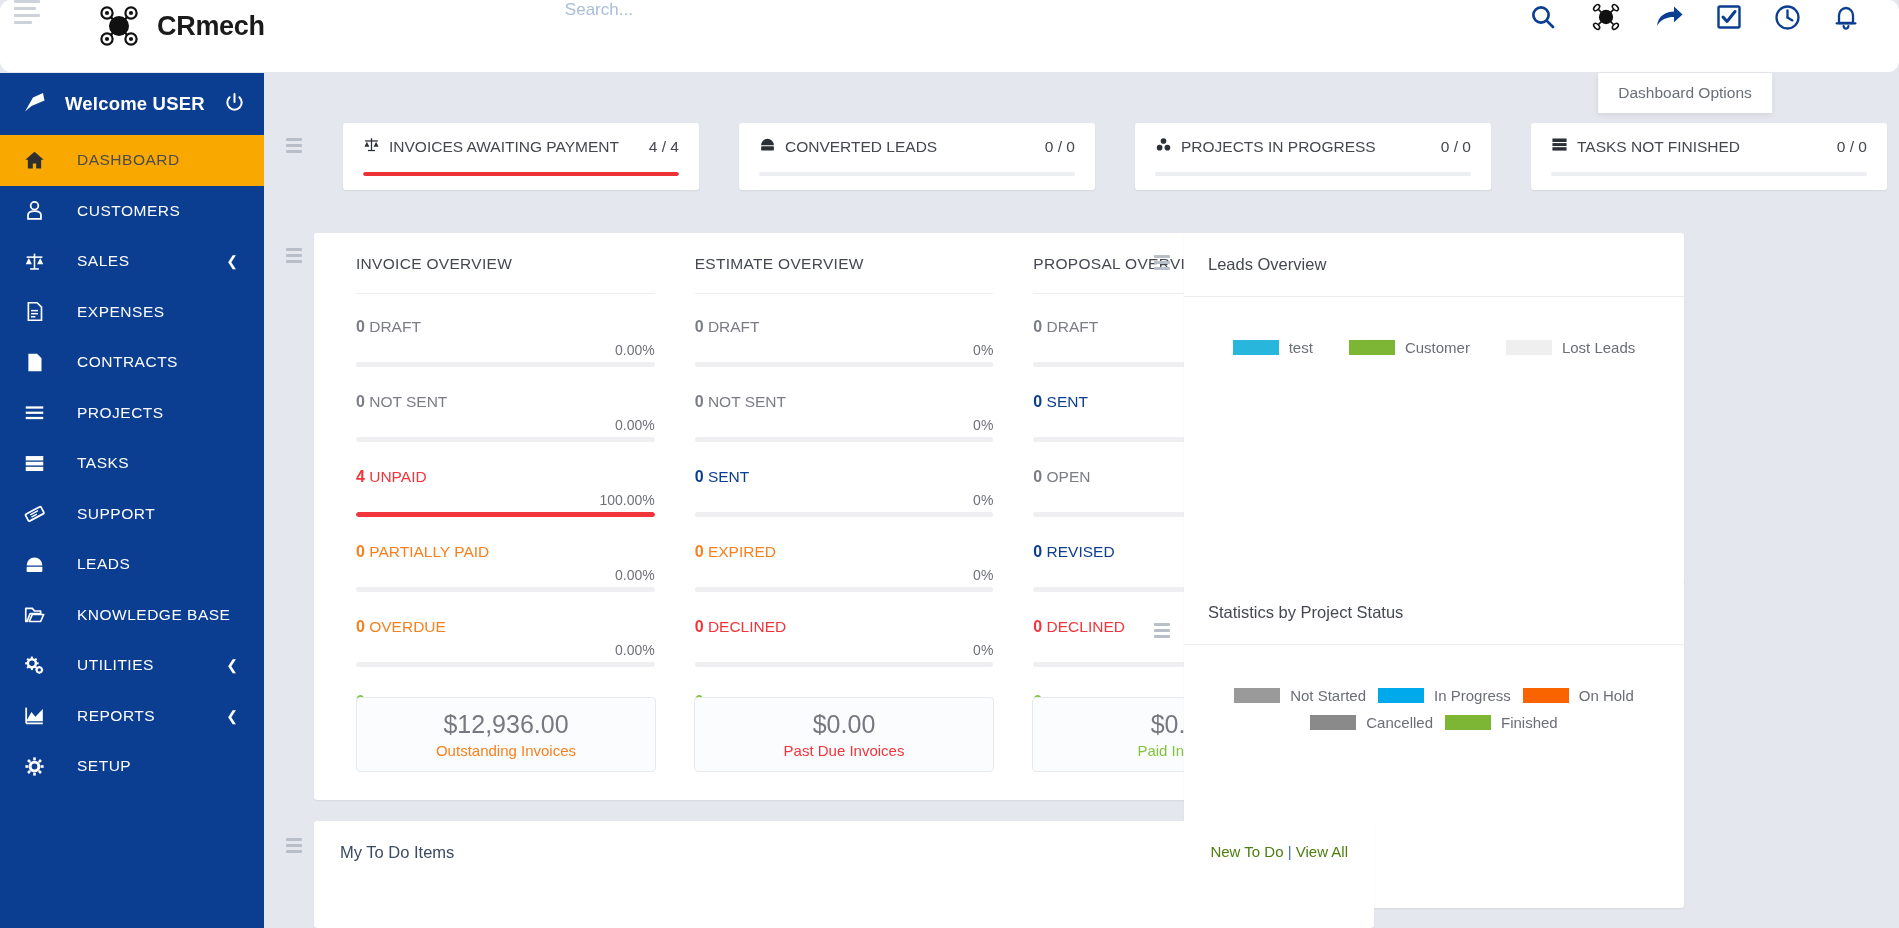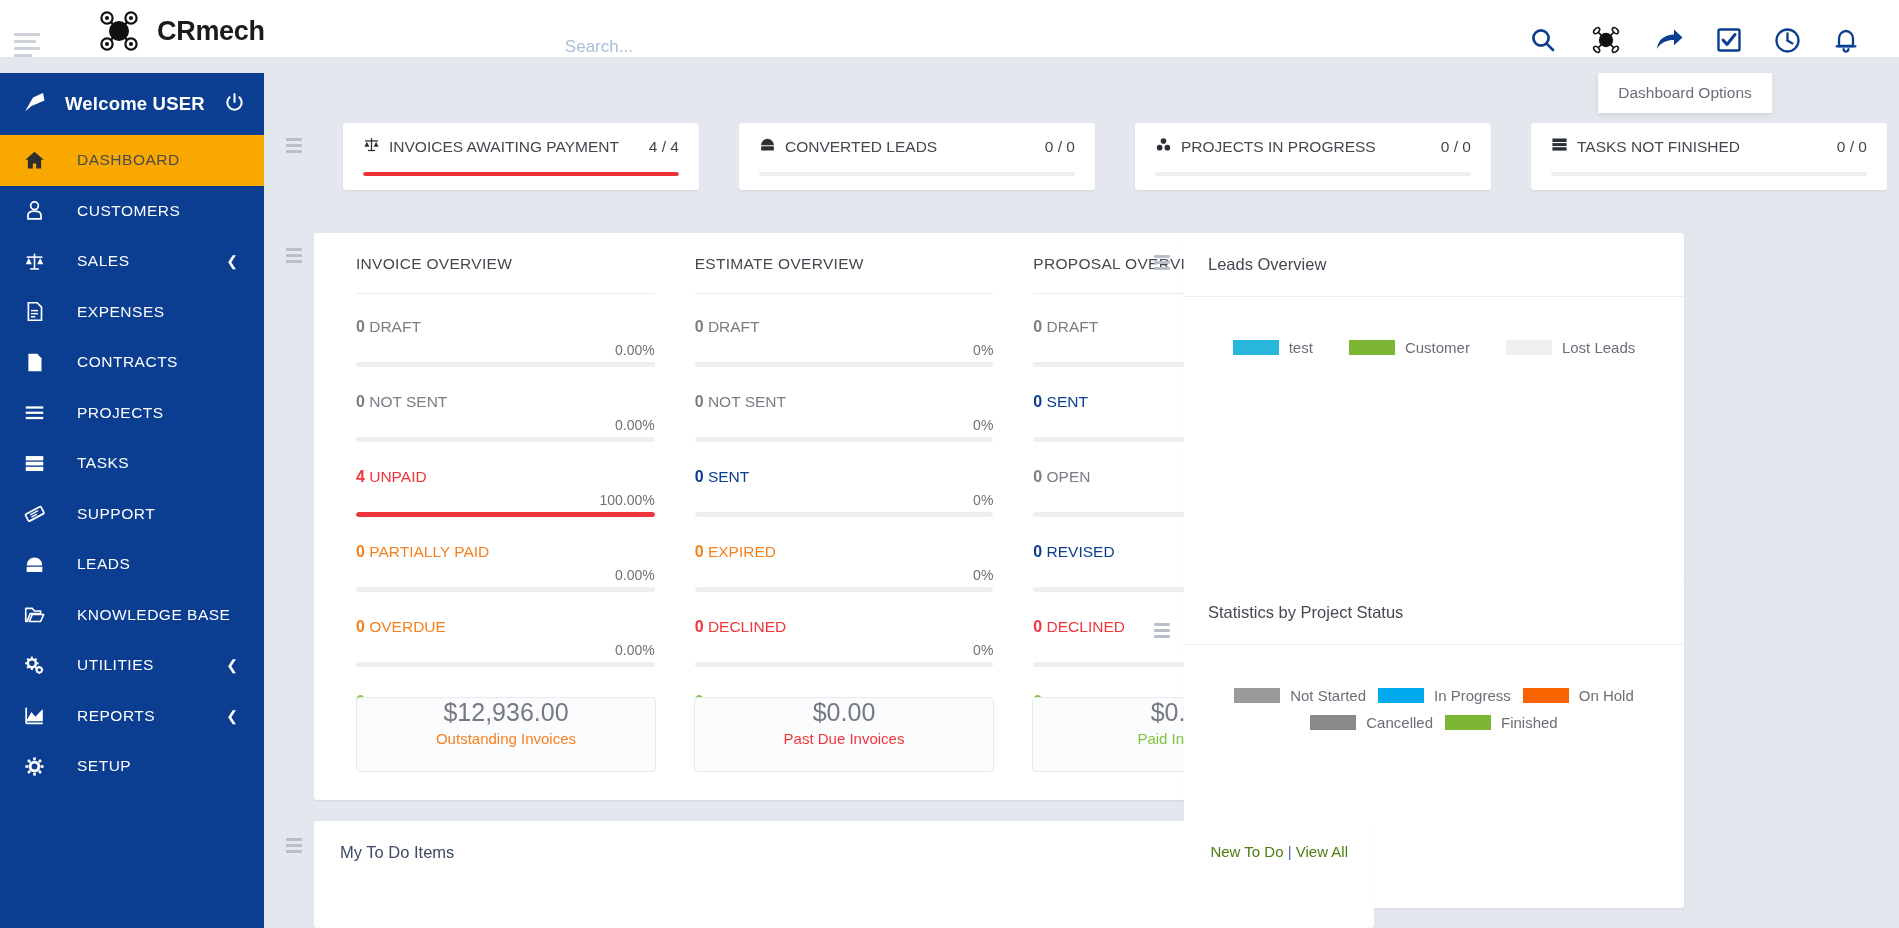--- a/index.html
+++ b/index.html
@@ -7,24 +7,25 @@
   html, body {
     width: 1899px; height: 928px;
     font-family: "Liberation Sans", sans-serif;
     background: #e4e8ee;
     overflow: hidden;
   }
 
   
   .topbar {
     position: absolute; top: 0; left: 0;
-    width: 1899px; height: 57px;
+    width: 1899px; height: 72px;
     background: #ffffff;
-    display: flex; align-items: flex-end;
+    display: flex; align-items: flex-start;
     z-index: 40;
+    border-radius: 11px;
   }
   .hamburger {
     width: 26px; margin-left: 14px;
     display: flex; flex-direction: column; gap: 4px;
     cursor: pointer;
   }
   .hamburger i { display:block; height: 3px; background: #cdd2da; border-radius: 1px; }
   .hamburger i:nth-child(1){ width: 26px; }
   .hamburger i:nth-child(2){ width: 22px; }
   .hamburger i:nth-child(3){ width: 26px; }
@@ -136,21 +137,21 @@
   .ov-track { height: 5px; background: #efeff1; border-radius: 3px; overflow: hidden; margin-top: 4px; }
   .ov-fill { height: 100%; border-radius: 3px; }
 
   .money-row {
     position: absolute; bottom: 28px; left: 22px; right: 22px;
     display: flex; gap: 38px; padding: 0 20px;
   }
   .money-box {
     flex: 1; height: 75px; border: 1px solid #e6e9ee; border-radius: 4px;
     background: #fbfcfd;
-    display: flex; flex-direction: column; align-items: center; justify-content: flex-start;
+    display: flex; flex-direction: column; align-items: center; justify-content: center;
     gap: 3px;
   }
   .money-val { font-size: 25px; color: #767980; }
   .money-lbl { font-size: 15px; }
 
   
   .side-panel {
     position: absolute; background: #fff; border-radius: 3px;
     box-shadow: 0 1px 2px rgba(0,0,0,.07);
   }

